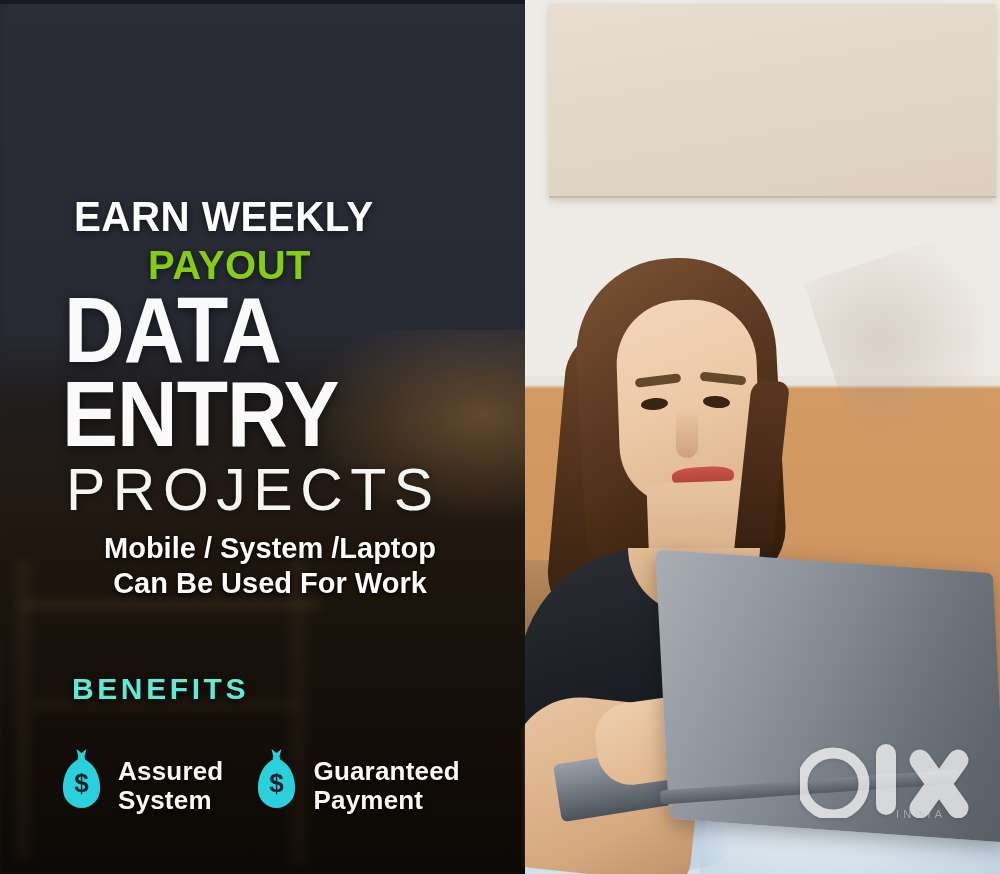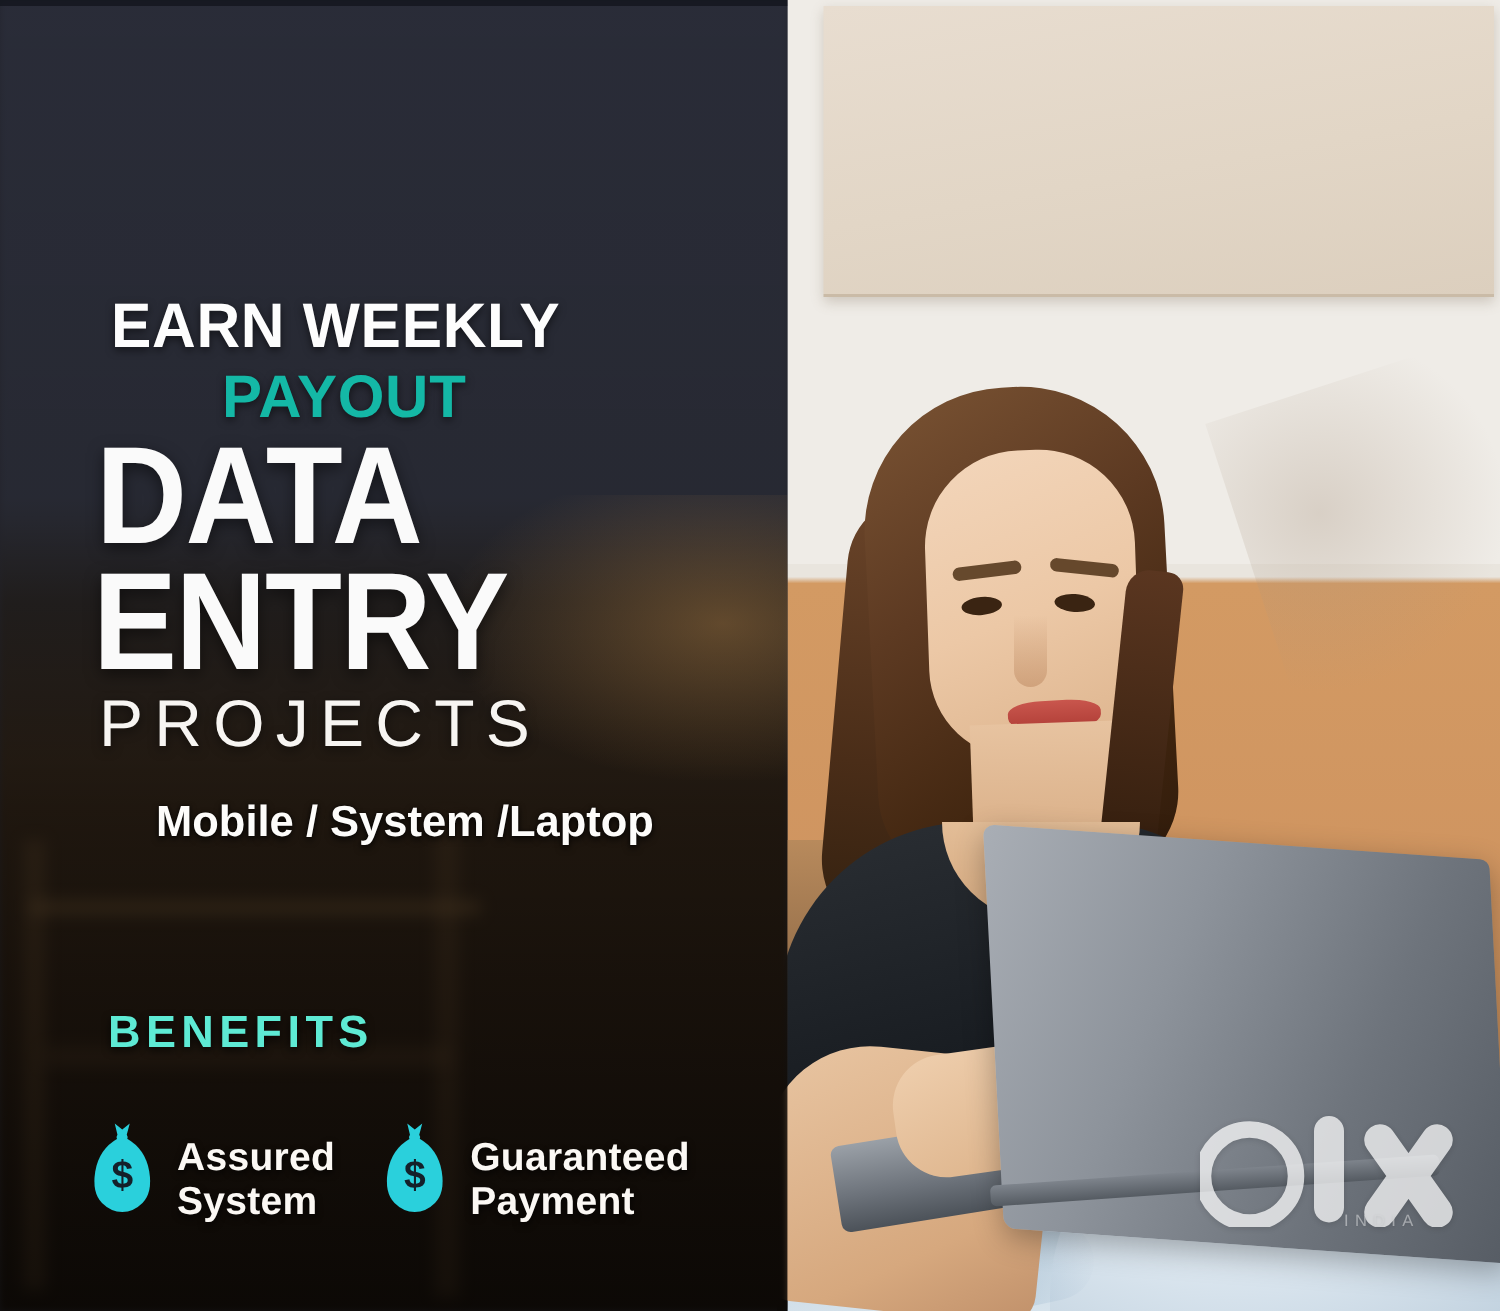--- a/index.html
+++ b/index.html
@@ -199,40 +199,40 @@
     position:absolute; left:74px; top:196px;
     font-size:42px; font-weight:700; letter-spacing:.5px;
     color:#fdfdfd; line-height:1;
     text-shadow:0 2px 6px rgba(0,0,0,.55);
     transform:scaleX(.96);
     transform-origin:left center;
   }
   .t-payout{
     position:absolute; left:148px; top:245px;
     font-size:40px; font-weight:700; letter-spacing:.5px;
-    color:#14b8a6; line-height:1;
+    color:#84cc16; line-height:1;
     text-shadow:0 2px 6px rgba(0,0,0,.55);
   }
   .t-data{
     position:absolute; left:64px; top:284px;
     font-size:84px; font-weight:700; letter-spacing:-1px;
     color:#fafafa; line-height:1;
     text-shadow:0 3px 10px rgba(0,0,0,.5);
     transform:scaleY(1.1); transform-origin:top left;
   }
   .t-entry{
     position:absolute; left:62px; top:368px;
     font-size:84px; font-weight:700; letter-spacing:-1px;
     color:#fafafa; line-height:1;
     text-shadow:0 3px 10px rgba(0,0,0,.5);
     transform:scaleY(1.1); transform-origin:top left;
   }
   .t-projects{
     position:absolute; left:66px; top:461px;
-    font-size:44px; font-weight:400; letter-spacing:7.5px;
+    font-size:59px; font-weight:400; letter-spacing:7.5px;
     color:#f7f5f2; line-height:1;
     text-shadow:0 2px 7px rgba(0,0,0,.5);
   }
 
   .t-sub{
     position:absolute; left:0; top:531px; width:500px;
     text-align:center;
     font-size:29px; font-weight:700; line-height:1.22;
     color:#fdfcfa;
     text-shadow:0 2px 5px rgba(0,0,0,.75), 0 0 2px rgba(0,0,0,.6);
@@ -321,20 +321,21 @@
 
   <div class="copy">
     <div class="t-earn">EARN WEEKLY</div>
     <div class="t-payout">PAYOUT</div>
     <div class="t-data">DATA</div>
     <div class="t-entry">ENTRY</div>
     <div class="t-projects">PROJECTS</div>
 
     <div class="t-sub">
       <div>Mobile / System /Laptop</div>
+      <div>Can Be Used For Work</div>
     </div>
 
     <div class="t-benefits">BENEFITS</div>
 
     <div class="benefits-row">
 
       <div class="benefit">
         <svg class="bag" viewBox="0 0 47 62">
           <path d="M18.5 2 L23.5 6 L28.5 2 L26.5 9.5 Q27.6 11 26.8 12.4 L20 12.4 Q19.2 11 20.3 9.5 Z" fill="#2ad0dc"></path>
           <path d="M20.5 12 Q8 19 5.5 34 Q3.2 48 10 55 Q16 61 23.5 61 Q31 61 37 55 Q43.8 48 41.5 34 Q39 19 26.5 12 Z" fill="#2ad0dc"></path>

